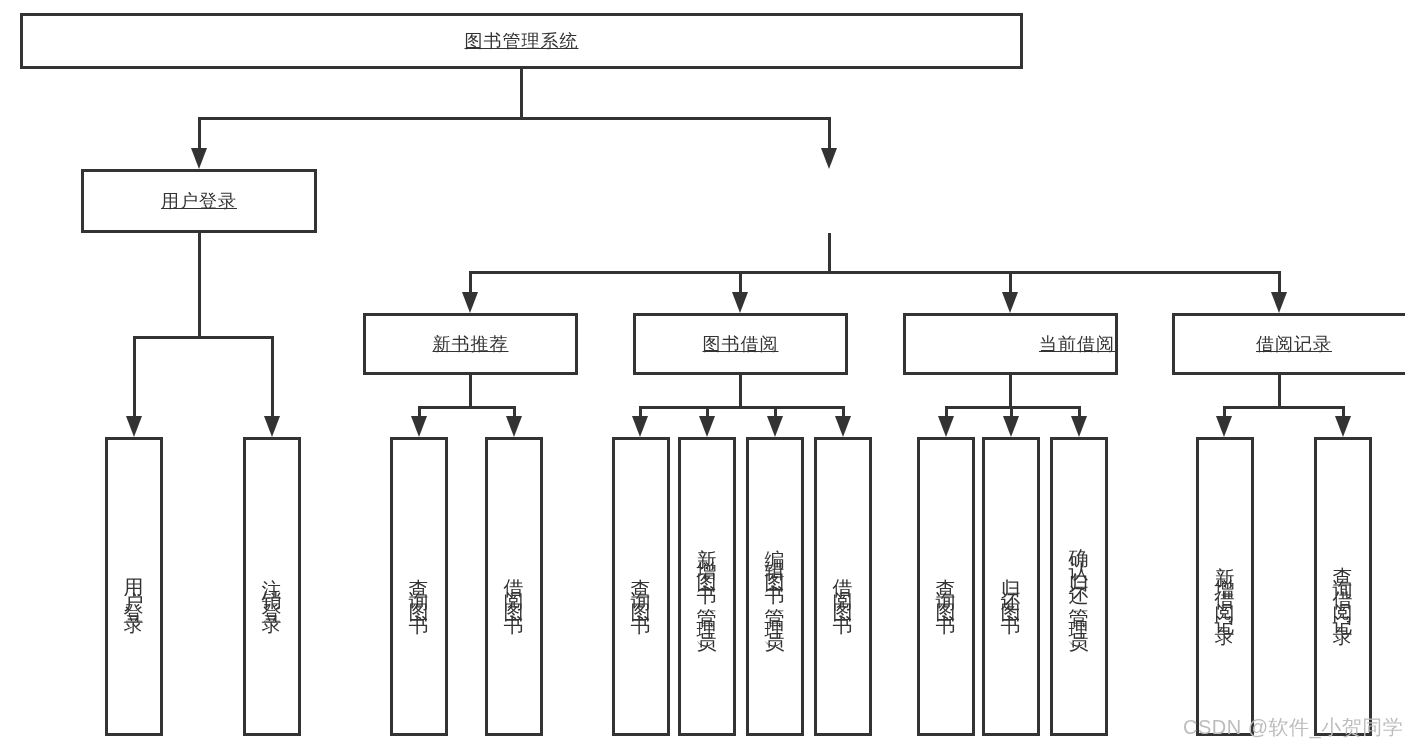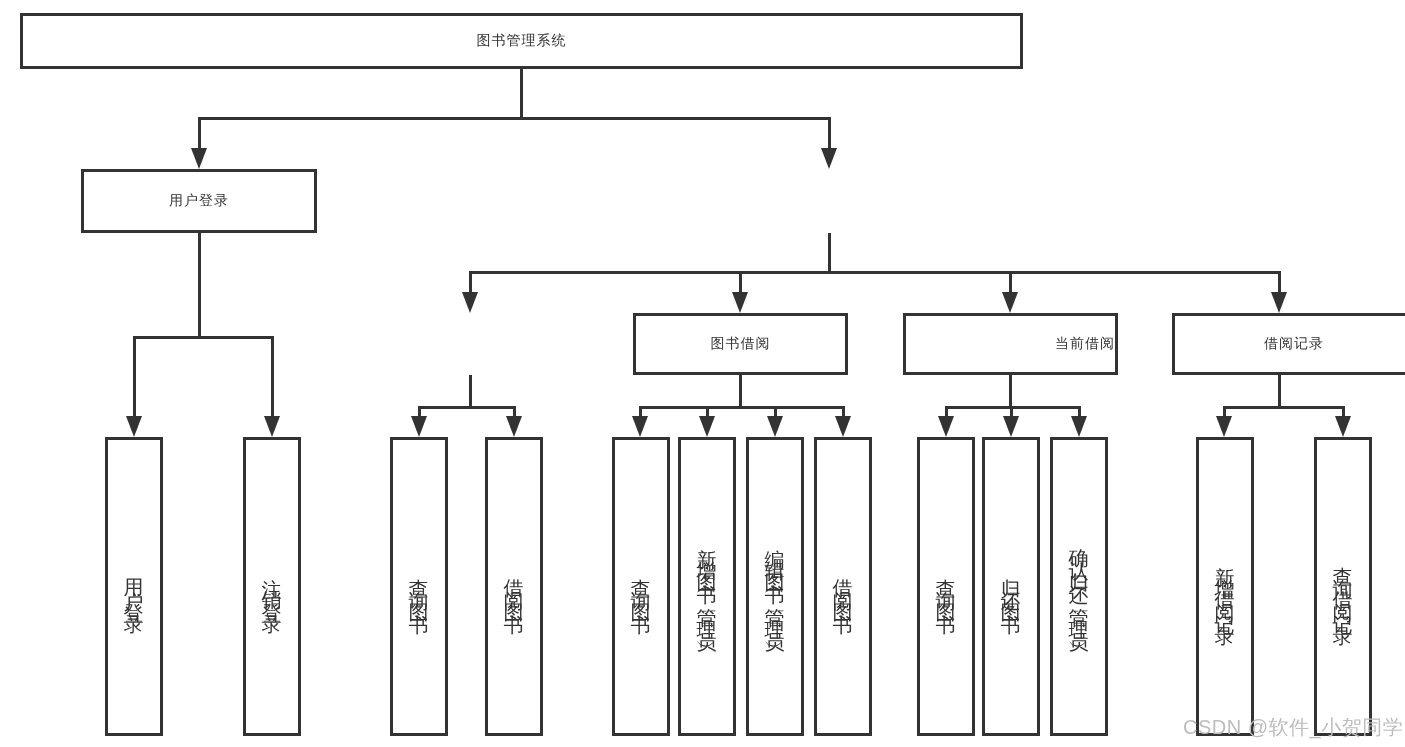--- a/index.html
+++ b/index.html
@@ -20,21 +20,21 @@
   }
   .node{
     position:absolute;
     border:3px solid var(--line);
     background:var(--bg);
     display:flex;
     align-items:center;
     justify-content:center;
     color:var(--line);
   }
-  .hnode{font-size:14px;letter-spacing:1px;}
+  .hnode{font-size:18px;letter-spacing:1px;text-decoration:underline;}
   .root{left:20px;top:13px;width:1003px;height:56px;}
   .l2a{left:81px;top:169px;width:236px;height:64px;}
   .l2b{left:711px;top:169px;width:236px;height:64px;}
   .l3{top:313px;height:62px;width:215px;}
   .leaf{
     top:437px;height:299px;width:58px;
   }
   .vtext{
     writing-mode:vertical-lr;
     text-orientation:mixed;
@@ -92,20 +92,23 @@
   <div class="hline" style="left:469px;top:271px;width:812px;"></div>
   <div class="vline" style="left:469px;top:271px;height:21px;"></div>
   <div class="tri" style="left:462px;top:292px;"></div>
   <div class="vline" style="left:739px;top:271px;height:21px;"></div>
   <div class="tri" style="left:732px;top:292px;"></div>
   <div class="vline" style="left:1009px;top:271px;height:21px;"></div>
   <div class="tri" style="left:1002px;top:292px;"></div>
   <div class="vline" style="left:1278px;top:271px;height:21px;"></div>
   <div class="tri" style="left:1271px;top:292px;"></div>
 
+  <div class="node l3 hnode" style="left:363px;">
+    <span>新书推荐</span>
+  </div>
   <div class="node l3 hnode" style="left:633px;">
     <span>图书借阅</span>
   </div>
   <div class="node l3 hnode" style="left:903px;justify-content:flex-end;">
     <span>当前借阅</span>
   </div>
   <div class="node l3 hnode" style="left:1172px;width:244px;">
     <span>借阅记录</span>
   </div>
 

